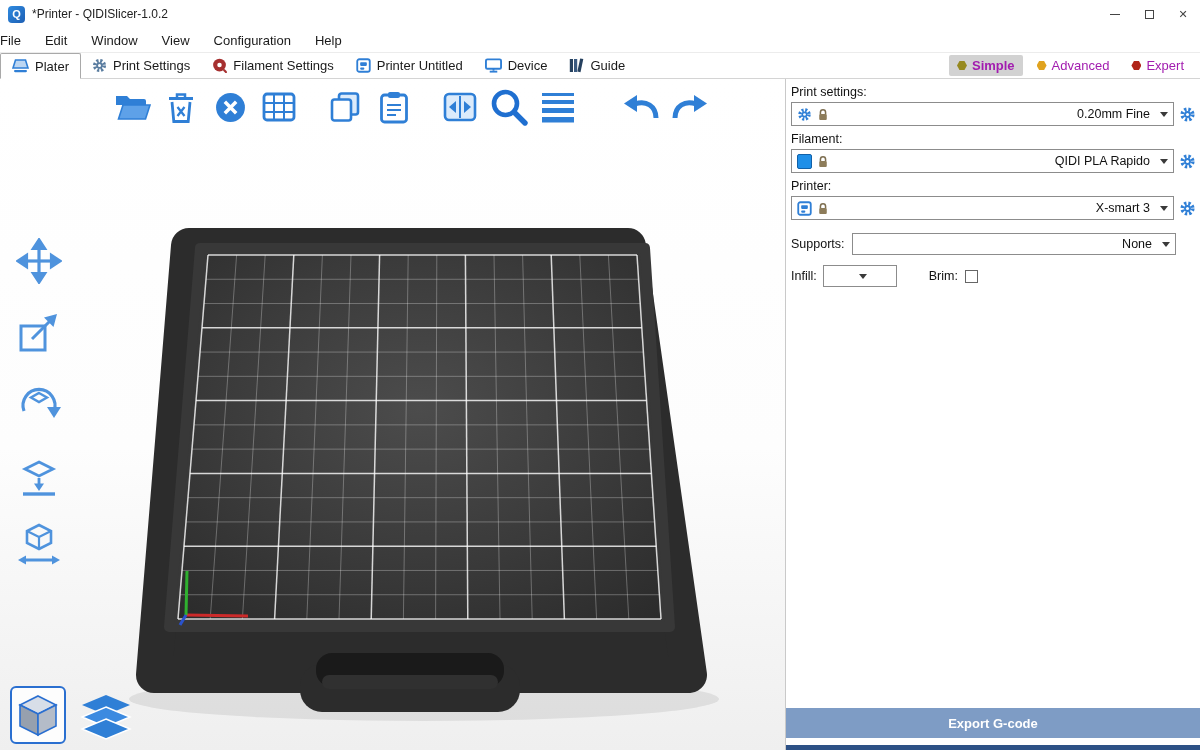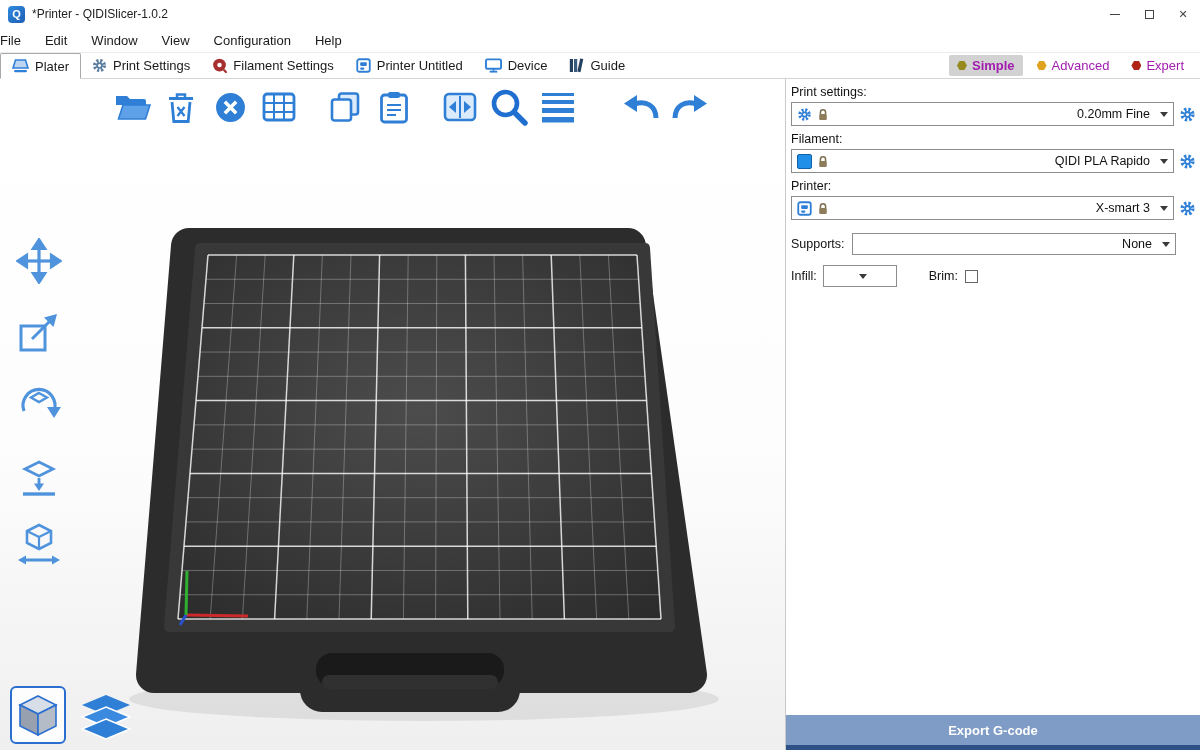--- a/index.html
+++ b/index.html
@@ -60,21 +60,21 @@
   .combo-arrow::after { content:""; border-left:4.5px solid transparent; border-right:4.5px solid transparent; border-top:5px solid #3a3a3a; }
   .gear-btn { width:19px; height:24px; display:flex; align-items:center; justify-content:center; cursor:default; }
   .swatch { width:15px; height:15px; border-radius:2px; border:1px solid #1261a8; background:#1f8fe8; flex:none; }
   .row-supports { margin-top:13px; }
   .row-supports .lbl { width:57px; font-size:12.5px; color:#111; }
   .row-supports .combo { height:22px; margin-right:21px; padding-left:14px; }
   .row-infill { margin-top:10px; display:flex; align-items:center; }
   .row-infill .lbl { font-size:12.5px; color:#111; }
   .combo-small { width:74px; height:22px; border:1px solid #8c8c8c; display:flex; align-items:center; padding-left:6px; margin-left:6px; cursor:default;flex-direction:column; }
   .checkbox { width:13px; height:13px; border:1px solid #666; background:#fff; margin-left:7px; cursor:default; }
-  .export-btn { position:absolute; left:0; right:0; bottom:5px; height:30px; background:#7e9cc5;
+  .export-btn { position:absolute; left:0; right:0; bottom:12px; height:30px; background:#7e9cc5;
     color:#fff; font-size:13px; font-weight:bold; display:flex; align-items:center; justify-content:center; cursor:default; }
   .export-strip { position:absolute; left:0; right:0; bottom:0; height:5px; background:#2d5186; }
 </style>
 </head>
 <body>
 
 <div class="app">
 
   <div class="titlebar">
     <div class="app-icon">Q</div>

